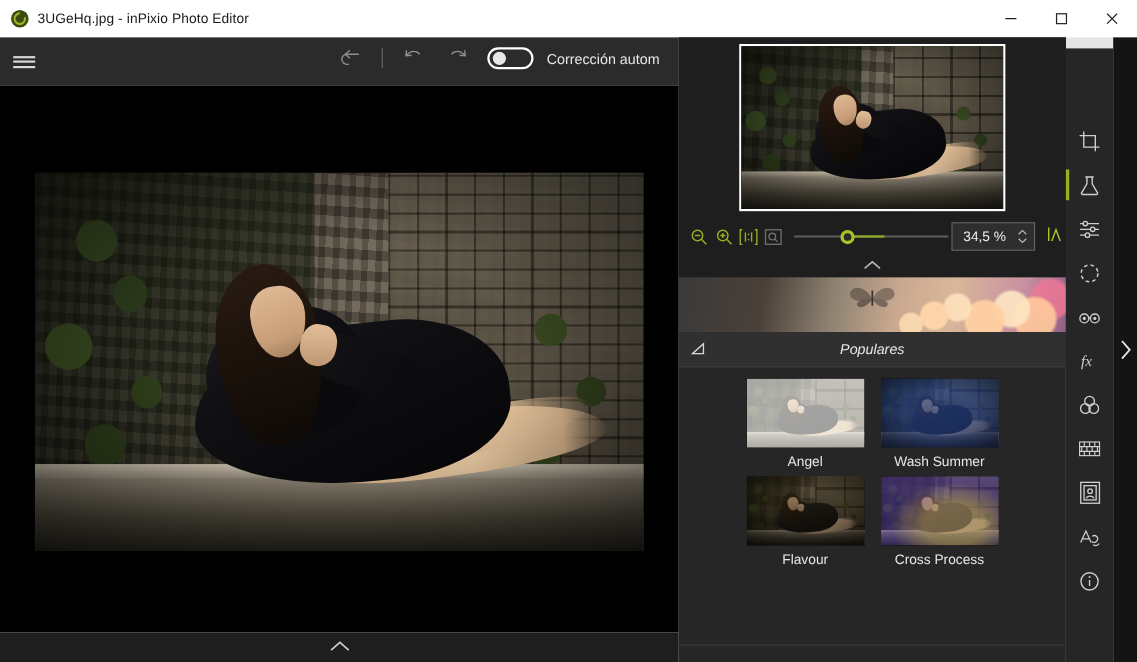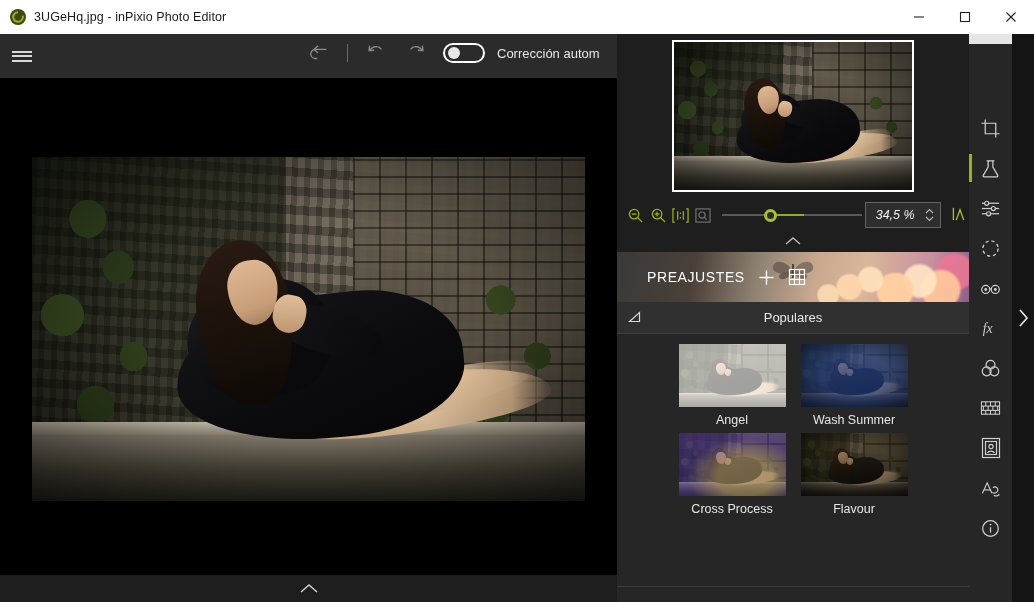--- a/index.html
+++ b/index.html
@@ -74,21 +74,21 @@
     background: #1e1e1e; display: flex; align-items: center; justify-content: center;
   }
   .chev-up { color: #cfcfcf; }
 
   
   .rightpanel {
     position: absolute; left: 617px; top: 34px; width: 352px; height: 568px;
     background: #262626;
   }
   .navigator {
-    position: relative; width: 352px; height: 196px; background: #1e1e1e; font-style: italic;
+    position: relative; width: 352px; height: 196px; background: #1e1e1e;
   }
   .nav-thumb {
     position: absolute; left: 55px; top: 6px; width: 242px; height: 152px;
     border: 2px solid #ffffff; overflow: hidden; background: #000;
   }
   .zoombar {
     position: absolute; left: 0; top: 166px; width: 352px; height: 30px;
     display: flex; align-items: center;
   }
   .zi { width: 20px; height: 20px; margin-left: 3px; display: flex; align-items: center; justify-content: center; color: #9ab022; }
@@ -137,21 +137,21 @@
   }
 
   .section-head {
     position: absolute; left: 0; top: 268px; width: 352px; height: 32px;
     background: #303030; display: flex; align-items: center;
     border-bottom: 1px solid #3d3d3d;
   }
   .section-head .tri { margin-left: 11px; color: #d8d8d8; }
   .section-head .name {
     position: absolute; left: 0; width: 352px; text-align: center;
-    color: #e8e8e8; font-size: 13px;
+    color: #e8e8e8; font-size: 13px; font-style: italic;
   }
 
   .preset-grid {
     position: absolute; left: 0; top: 300px; width: 352px; height: 240px;
     padding: 10px 0 0 0;
   }
   .prow { display: flex; justify-content: center; gap: 15px; margin-bottom: 6px; }
   .pcell { width: 107px; }
   .pthumb {
     width: 107px; height: 63px; overflow: hidden; background: #000; position: relative;
@@ -494,34 +494,20 @@
 
     <div class="presets-banner">
       <div class="banner-art"></div>
       <svg class="butterfly" viewBox="0 0 52 30">
         <path d="M26 16 C20 4, 8 3, 6 10 C4 17, 16 20, 26 16 Z" fill="#6b5d52" opacity=".85"></path>
         <path d="M26 16 C32 4, 44 3, 46 10 C48 17, 36 20, 26 16 Z" fill="#7a6a5d" opacity=".85"></path>
         <path d="M26 16 C22 22, 14 26, 12 21 C11 17, 20 16, 26 16 Z" fill="#5d5047" opacity=".8"></path>
         <path d="M26 16 C30 22, 38 26, 40 21 C41 17, 32 16, 26 16 Z" fill="#685a50" opacity=".8"></path>
         <line x1="26" y1="8" x2="26" y2="22" stroke="#3a322c" stroke-width="1.6"></line>
       </svg>
-      <div class="presets-title">
-        <div class="lbl">PREAJUSTES</div>
-        <svg width="19" height="19" viewBox="0 0 20 20" fill="none" stroke="#fff" stroke-width="1.5">
-          <line x1="10" y1="2.5" x2="10" y2="17.5"></line>
-            <line x1="2.5" y1="10" x2="17.5" y2="10"></line>
-        </svg>
-        <svg width="18" height="18" viewBox="0 0 18 18" fill="none" stroke="#fff" stroke-width="1.2">
-          <rect x="1.5" y="1.5" width="15" height="15"></rect>
-          <line x1="6.5" y1="1.5" x2="6.5" y2="16.5"></line>
-            <line x1="11.5" y1="1.5" x2="11.5" y2="16.5"></line>
-          <line x1="1.5" y1="6.5" x2="16.5" y2="6.5"></line>
-            <line x1="1.5" y1="11.5" x2="16.5" y2="11.5"></line>
-        </svg>
-      </div>
     </div>
 
     <div class="section-head">
       <svg class="tri" width="13" height="13" viewBox="0 0 13 13">
         <path d="M11.5 10.5 H1.5 L11.5 1.5 Z" fill="none" stroke="#d8d8d8" stroke-width="1.2"></path>
       </svg>
       <div class="name">Populares</div>
     </div>
 
     <div class="preset-grid">
@@ -580,46 +566,46 @@
                 <div class="ph-foliage-r"></div>
               <div class="ph-ledge"></div>
                 <div class="ph-leg"></div>
                 <div class="ph-leg2"></div>
               <div class="ph-dress"></div>
                 <div class="ph-torso"></div>
                 <div class="ph-arm"></div>
               <div class="ph-hair"></div>
                 <div class="ph-face"></div>
                 <div class="ph-hand"></div>
-              <div class="t-cross"></div>
-                <div class="t-cross2"></div>
+              <div class="t-flavour"></div>
+                <div class="ph-vig"></div>
             </div>
           </div>
-          <div class="pcap">Cross Process</div>
+          <div class="pcap">Flavour</div>
         </div>
         <div class="pcell">
           <div class="pthumb">
             <div class="photo">
               <div class="ph-wall"></div>
                 <div class="ph-foliage"></div>
                 <div class="ph-foliage-r"></div>
               <div class="ph-ledge"></div>
                 <div class="ph-leg"></div>
                 <div class="ph-leg2"></div>
               <div class="ph-dress"></div>
                 <div class="ph-torso"></div>
                 <div class="ph-arm"></div>
               <div class="ph-hair"></div>
                 <div class="ph-face"></div>
                 <div class="ph-hand"></div>
-              <div class="t-flavour"></div>
-                <div class="ph-vig"></div>
+              <div class="t-cross"></div>
+                <div class="t-cross2"></div>
             </div>
           </div>
-          <div class="pcap">Flavour</div>
+          <div class="pcap">Cross Process</div>
         </div>
       </div>
     </div>
 
     <div class="preset-actions">
       <div class="pact">
         <svg width="20" height="20" viewBox="0 0 22 22" fill="none" stroke="#ececec" stroke-width="1.3">
           <path d="M9 3v6.2L3.6 18a1 1 0 0 0 .9 1.5h11a1 1 0 0 0 .9-1.5L11 9.2V3"></path>
           <line x1="7.6" y1="3" x2="12.4" y2="3"></line>
           <line x1="16.5" y1="2" x2="16.5" y2="6"></line>

